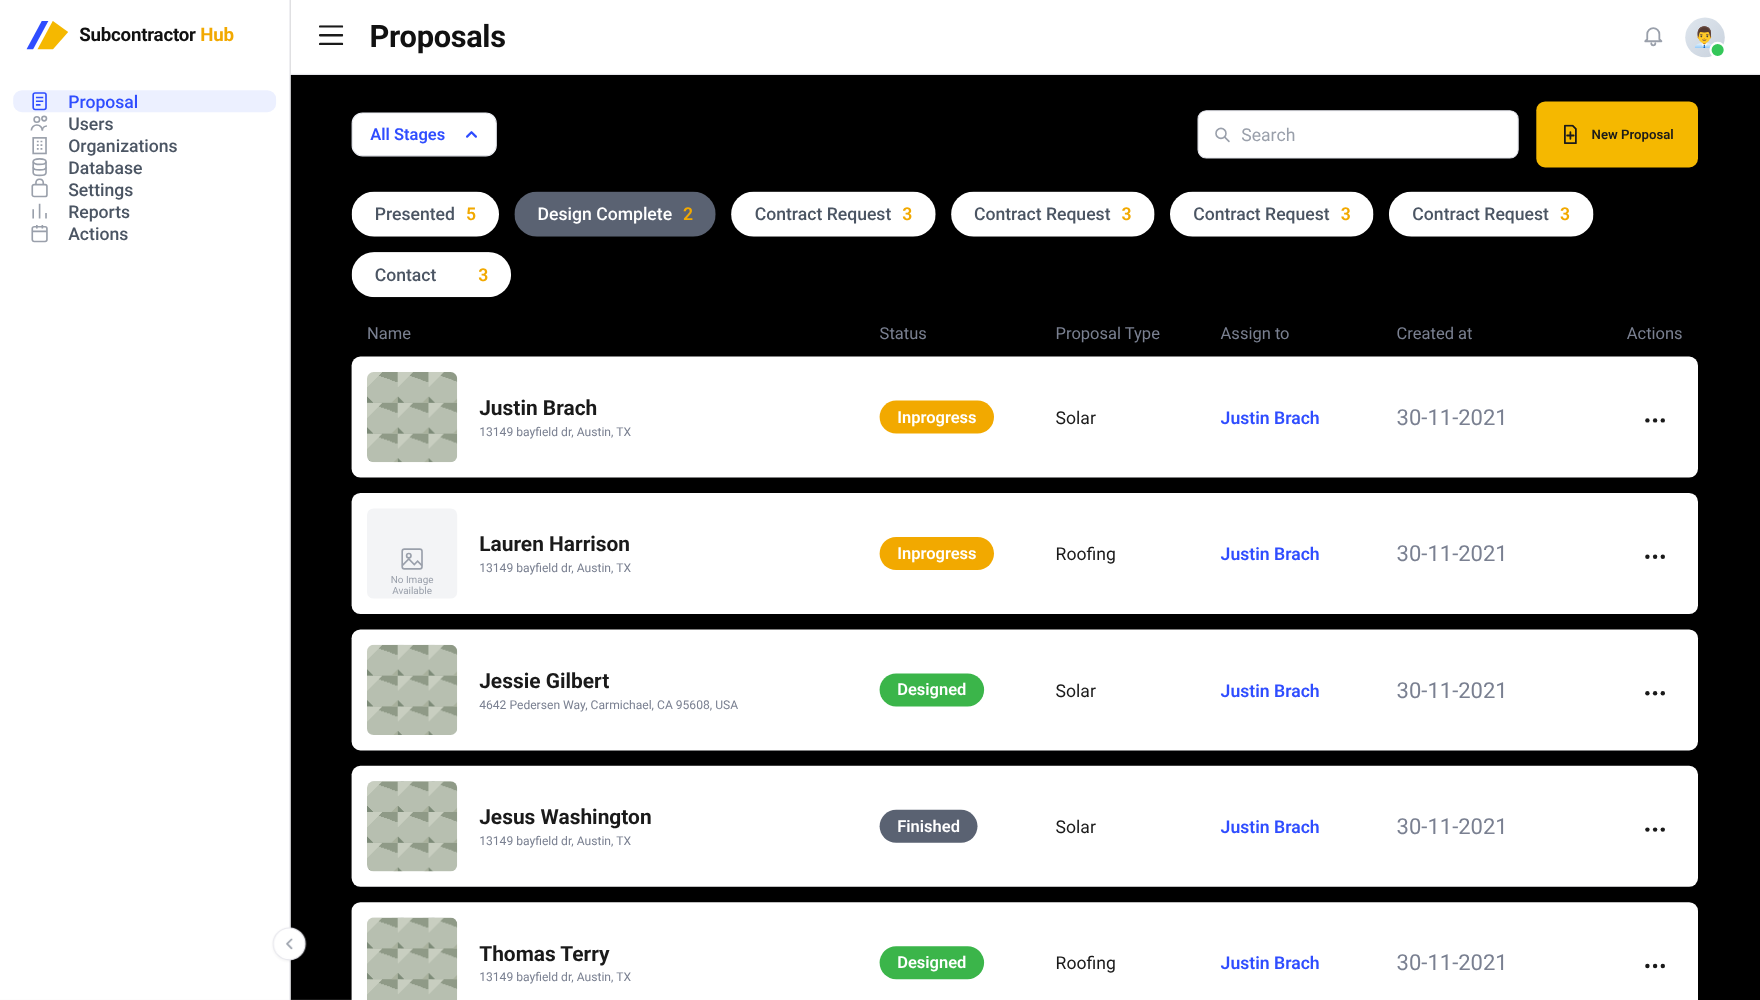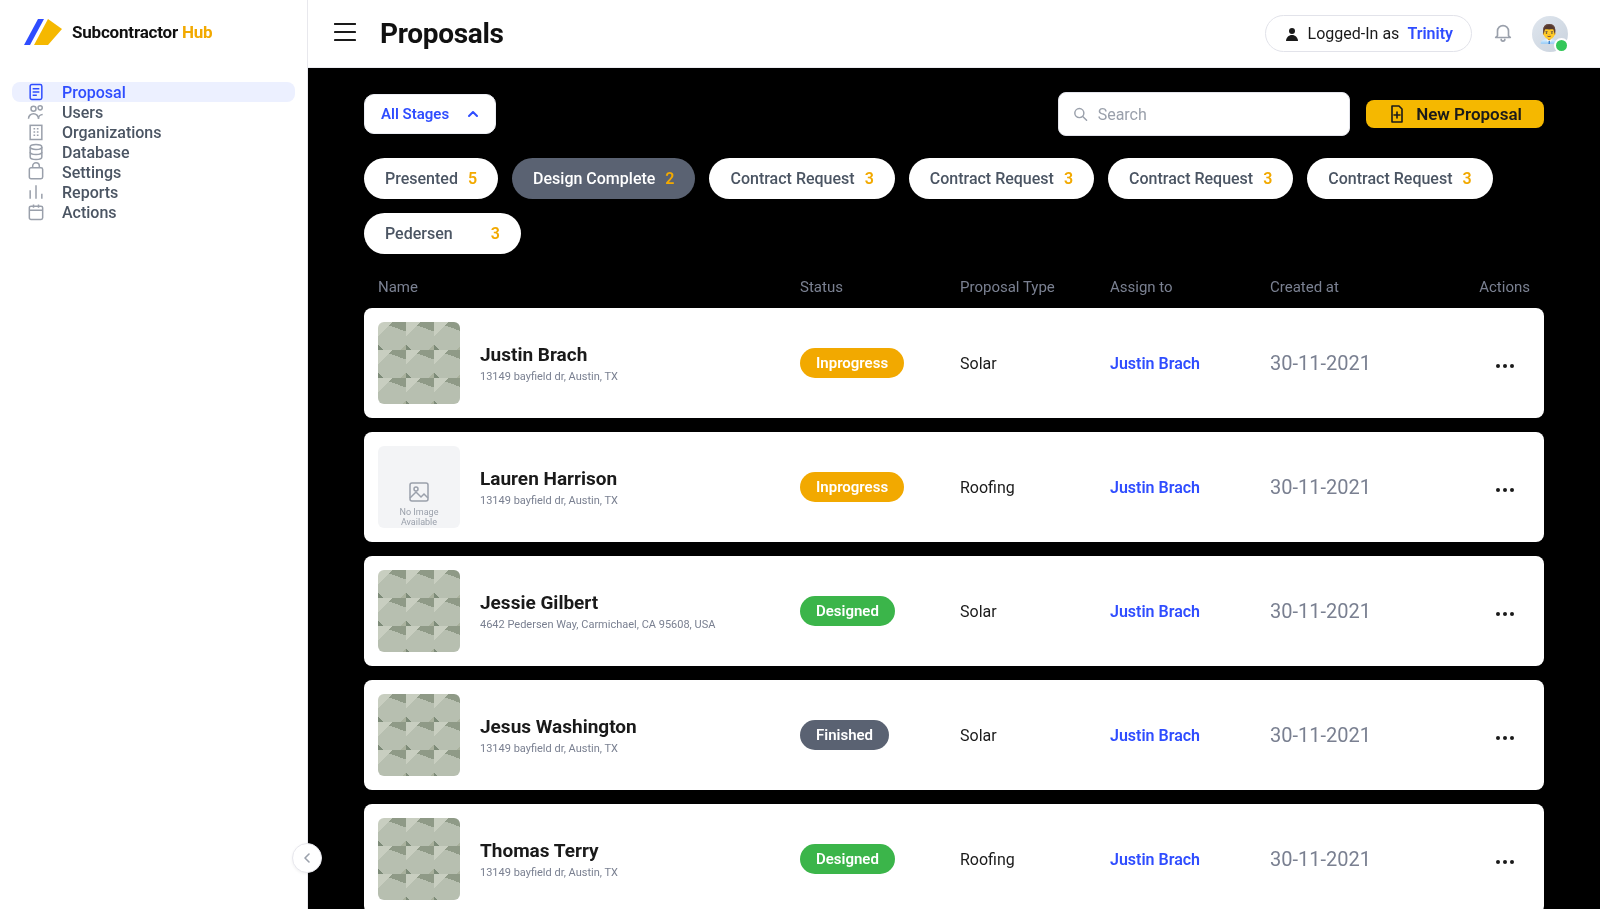--- a/index.html
+++ b/index.html
@@ -14,21 +14,21 @@
       width: 1600px;
       height: 909px;
       overflow: hidden;
     }
     .app {
       display: flex;
       height: 100%;
     }
     
     .sidebar {
-      width: 308px;
+      width: 264px;
       border-right: 1px solid #e8e8ed;
       background: #fff;
       flex-shrink: 0;
       position: relative;
     }
     .logo-area {
       display: flex;
       align-items: center;
       gap: 10px;
       padding: 20px 24px 24px;
@@ -198,28 +198,28 @@
     .search-box input {
       border: none;
       outline: none;
       font-size: 16px;
       color: #333;
       width: 100%;
       background: transparent;
     }
     .search-box input::placeholder { color: #9aa0ab; }
     .new-proposal-btn {
-      height: 28px;
+      height: 60px;
       background: #f5b800;
       border-radius: 8px;
       display: inline-flex;
       align-items: center;
       gap: 10px;
       padding: 0 22px;
-      font-size: 17px;
+      font-size: 12px;
       font-weight: 600;
       color: #1a1a1a;
       cursor: pointer;
     }
     
     .stage-pills {
       display: flex;
       gap: 14px;
       margin-bottom: 24px;
       flex-wrap: wrap;
@@ -433,28 +433,20 @@
   <div class="main">
 
     <div class="topbar">
       <div class="hamburger">
         <svg width="22" height="18" viewBox="0 0 22 18">
           <path d="M1 1h20M1 9h20M1 17h20" stroke="#1a1a1a" stroke-width="2.2" stroke-linecap="round"></path>
         </svg>
       </div>
       <h1 class="page-title">Proposals</h1>
       <div class="topbar-spacer"></div>
-      <div class="login-chip">
-        <svg width="16" height="16" viewBox="0 0 16 16">
-          <circle cx="8" cy="5" r="3" fill="#1a1a1a"></circle>
-          <path d="M2 15c0-3.3 2.7-6 6-6s6 2.7 6 6" fill="#1a1a1a"></path>
-        </svg>
-        <span>Logged-In as </span>
-        <span class="user">Trinity</span>
-      </div>
       <div class="bell">
         <svg width="22" height="22" viewBox="0 0 24 24">
           <path d="M18 16v-5a6 6 0 10-12 0v5l-2 2h16l-2-2z" stroke="#9aa0ab" stroke-width="1.8" fill="none" stroke-linejoin="round"></path>
           <path d="M10 20a2 2 0 004 0" stroke="#9aa0ab" stroke-width="1.8" fill="none" stroke-linecap="round"></path>
         </svg>
       </div>
       <div class="avatar">👨‍💼</div>
     </div>
 
     <div class="content">
@@ -502,21 +494,21 @@
           </div>
           <div class="stage-pill">
             <span>Contract Request</span>
             <span class="count">3</span>
           </div>
           <div class="stage-pill">
             <span>Contract Request</span>
             <span class="count">3</span>
           </div>
           <div class="stage-pill">
-            <span>Pedersen</span>
+            <span>Contact</span>
             <span class="count-spacer"></span>
             <span class="count">3</span>
           </div>
         </div>
 
       <div class="table-header">
         <div class="th">Name</div>
         <div class="th">Status</div>
         <div class="th">Proposal Type</div>
         <div class="th">Assign to</div>

